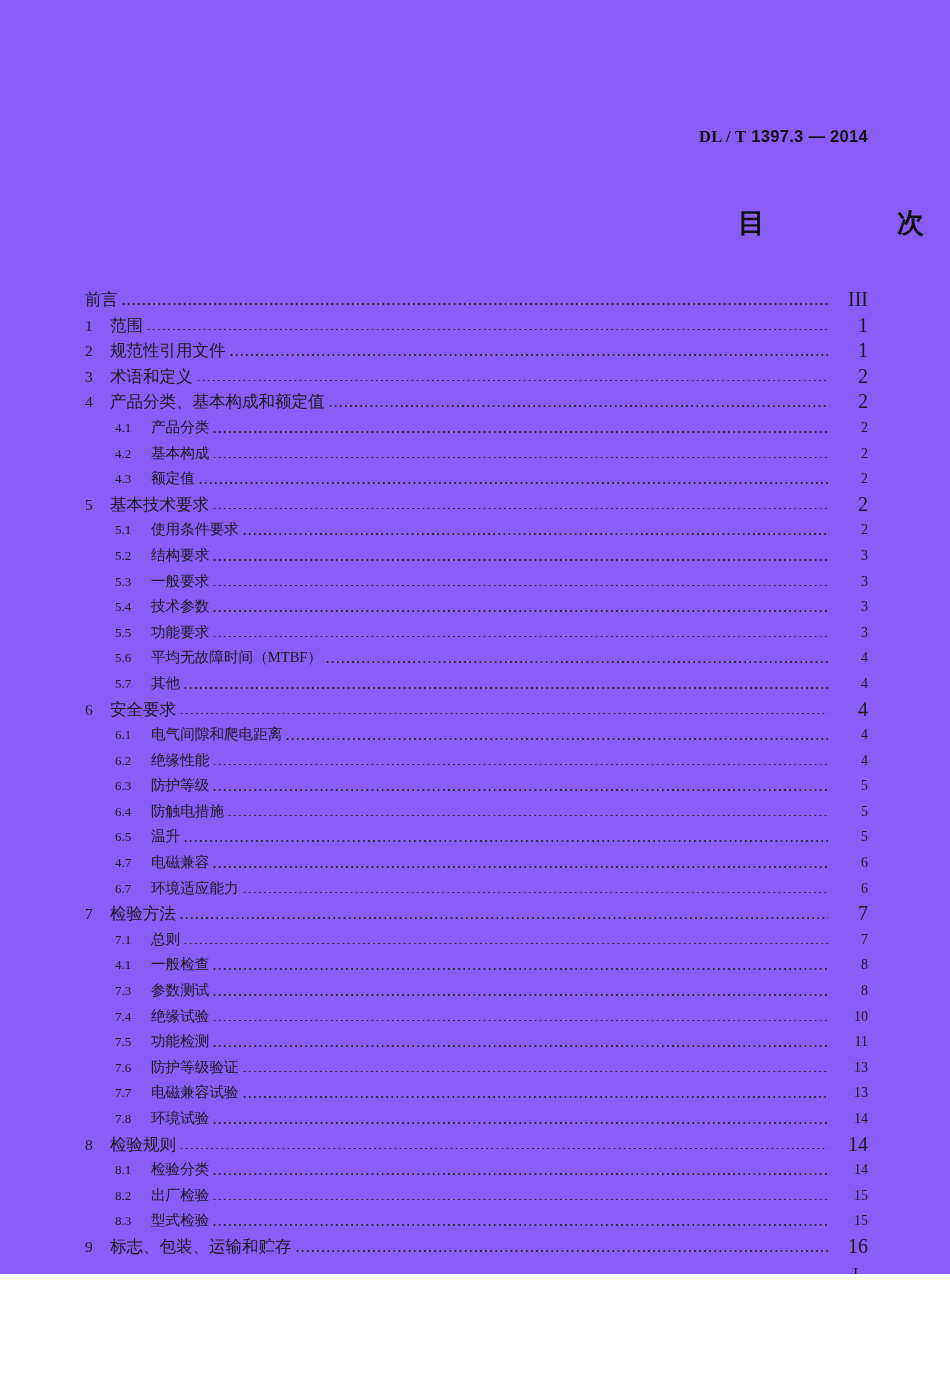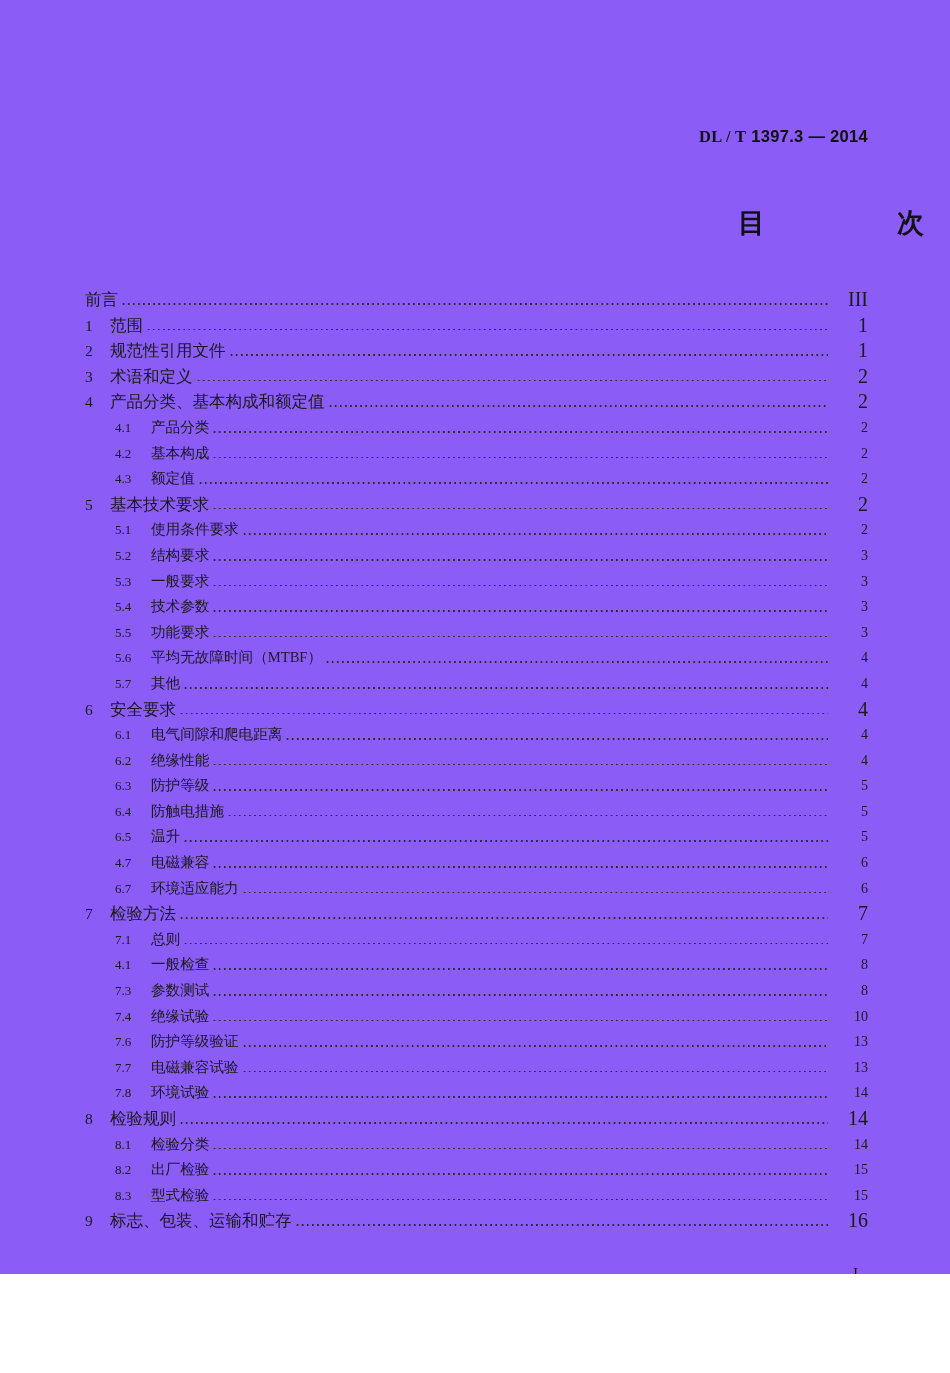--- a/index.html
+++ b/index.html
@@ -308,20 +308,26 @@
         <span class="toc-dots"></span>
         <span class="toc-page">8</span>
       </div>
       <div class="toc-row lvl2">
         <span class="toc-num">7.4</span>
         <span class="toc-label">绝缘试验</span>
         <span class="toc-dots"></span>
         <span class="toc-page">10</span>
       </div>
       <div class="toc-row lvl2">
+        <span class="toc-num">7.5</span>
+        <span class="toc-label">功能检测</span>
+        <span class="toc-dots"></span>
+        <span class="toc-page">11</span>
+      </div>
+      <div class="toc-row lvl2">
         <span class="toc-num">7.6</span>
         <span class="toc-label">防护等级验证</span>
         <span class="toc-dots"></span>
         <span class="toc-page">13</span>
       </div>
       <div class="toc-row lvl2">
         <span class="toc-num">7.7</span>
         <span class="toc-label">电磁兼容试验</span>
         <span class="toc-dots"></span>
         <span class="toc-page">13</span>

